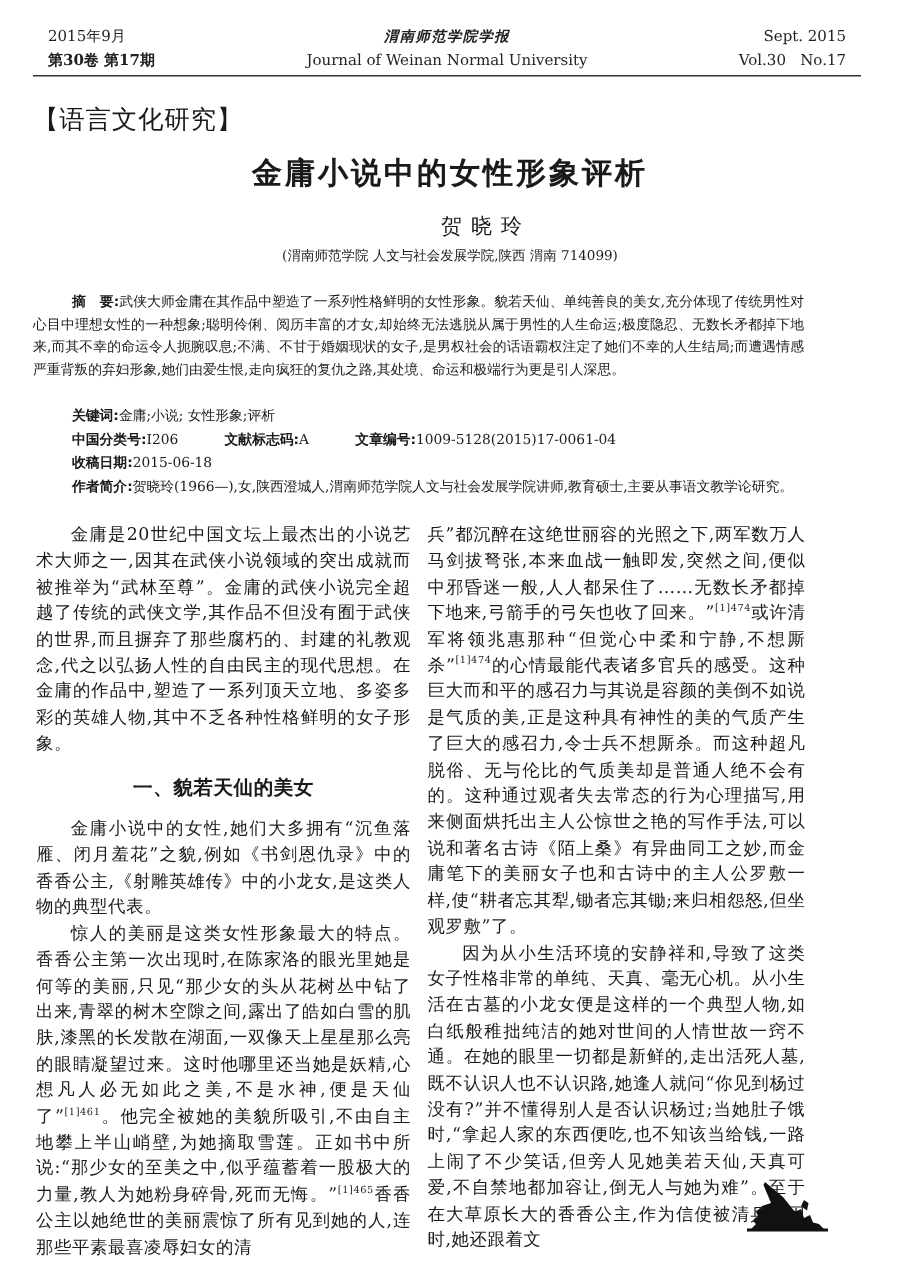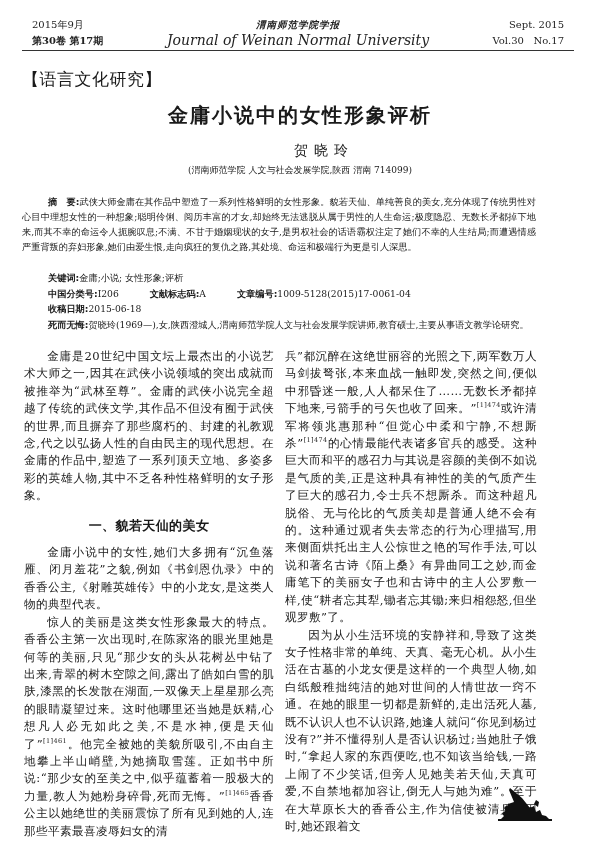--- a/index.html
+++ b/index.html
@@ -9,21 +9,21 @@
     font-family: "DejaVu Serif", "Liberation Serif", serif;
   }
   .header {
     position: absolute; left: 22px; right: 26px; top: 18px; height: 40px;
     font-size: 10px; line-height: 13px; color: #222;
   }
   .header .left { position: absolute; left: 10px; top: 0; }
   .header .left div:last-child { font-weight: bold; margin-top: 3px; }
   .header .center { position: absolute; left: 0; right: 0; top: 0; text-align: center; }
   .header .center .cn { font-style: italic; font-weight: bold; font-size: 9.5px; letter-spacing: 1px; }
-  .header .center .en { margin-top: 3px; font-size: 14px; font-style: italic; }
+  .header .center .en { margin-top: 3px; font-size: 10px; }
   .header .right { position: absolute; right: 10px; top: 0; text-align: right; }
   .header .right div:last-child { margin-top: 3px; }
   .header-rule {
     position: absolute; left: 22px; right: 26px; top: 50px;
     border-top: 1.5px solid #333;
   }
   .section-tag {
     position: absolute; left: 22px; top: 68px;
     font-family: "DejaVu Sans", "Liberation Sans", sans-serif;
     font-weight: normal; font-size: 17px; letter-spacing: 0.5px;
@@ -102,21 +102,21 @@
   </p>
   <p class="meta-line">
     <span class="lbl">中国分类号:</span><span>I206</span><span class="gap"></span>
     <span class="lbl">文献标志码:</span><span>A</span><span class="gap"></span>
     <span class="lbl">文章编号:</span><span>1009-5128(2015)17-0061-04</span>
   </p>
   <p class="meta-line">
     <span class="lbl">收稿日期:</span><span>2015-06-18</span>
   </p>
   <p class="meta-line" style="margin-right:0">
-    <span class="lbl">死而无悔:</span><span>贺晓玲(1969—),女,陕西澄城人,渭南师范学院人文与社会发展学院讲师,教育硕士,主要从事语文教学论研究。</span>
+    <span class="lbl">作者简介:</span><span>贺晓玲(1966—),女,陕西澄城人,渭南师范学院人文与社会发展学院讲师,教育硕士,主要从事语文教学论研究。</span>
   </p>
 </div>
 
 <div class="col left">
   <p>金庸是20世纪中国文坛上最杰出的小说艺术大师之一,因其在武侠小说领域的突出成就而被推举为“武林至尊”。金庸的武侠小说完全超越了传统的武侠文学,其作品不但没有囿于武侠的世界,而且摒弃了那些腐朽的、封建的礼教观念,代之以弘扬人性的自由民主的现代思想。在金庸的作品中,塑造了一系列顶天立地、多姿多彩的英雄人物,其中不乏各种性格鲜明的女子形象。</p>
   <h2>一、貌若天仙的美女</h2>
   <p>金庸小说中的女性,她们大多拥有“沉鱼落雁、闭月羞花”之貌,例如《书剑恩仇录》中的香香公主,《射雕英雄传》中的小龙女,是这类人物的典型代表。</p>
   <p><span>惊人的美丽是这类女性形象最大的特点。香香公主第一次出现时,在陈家洛的眼光里她是何等的美丽,只见“那少女的头从花树丛中钻了出来,青翠的树木空隙之间,露出了皓如白雪的肌肤,漆黑的长发散在湖面,一双像天上星星那么亮的眼睛凝望过来。这时他哪里还当她是妖精,心想凡人必无如此之美,不是水神,便是天仙了”</span><sup>[1]461</sup><span>。他完全被她的美貌所吸引,不由自主地攀上半山峭壁,为她摘取雪莲。正如书中所说:“那少女的至美之中,似乎蕴蓄着一股极大的力量,教人为她粉身碎骨,死而无悔。”</span><sup>[1]465</sup><span>香香公主以她绝世的美丽震惊了所有见到她的人,连那些平素最喜凌辱妇女的清</span></p>
 </div>
 

